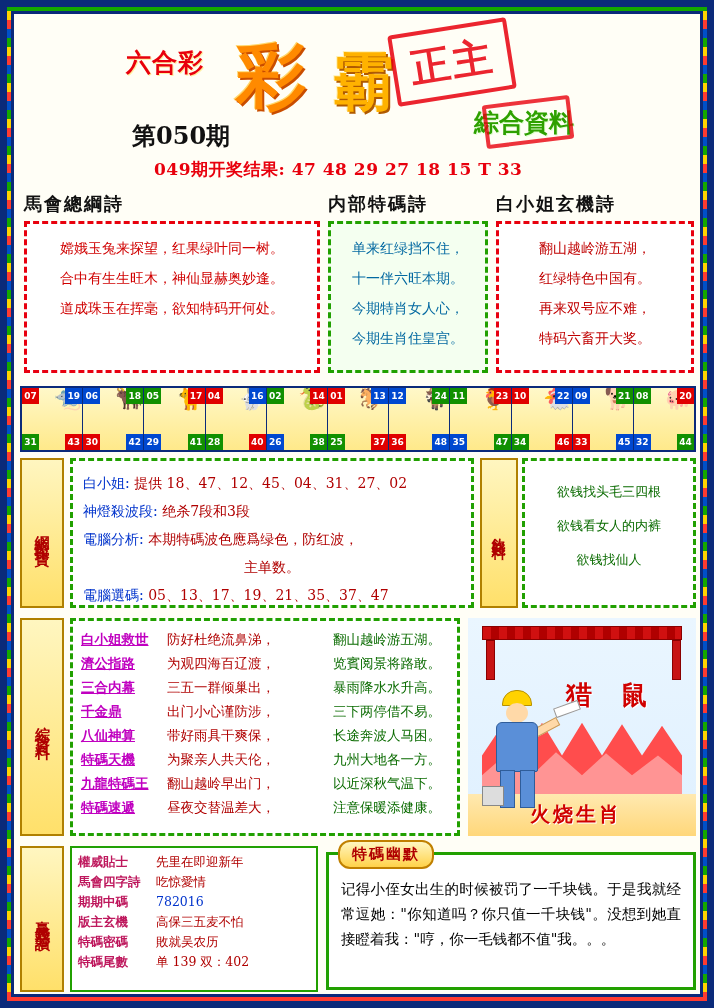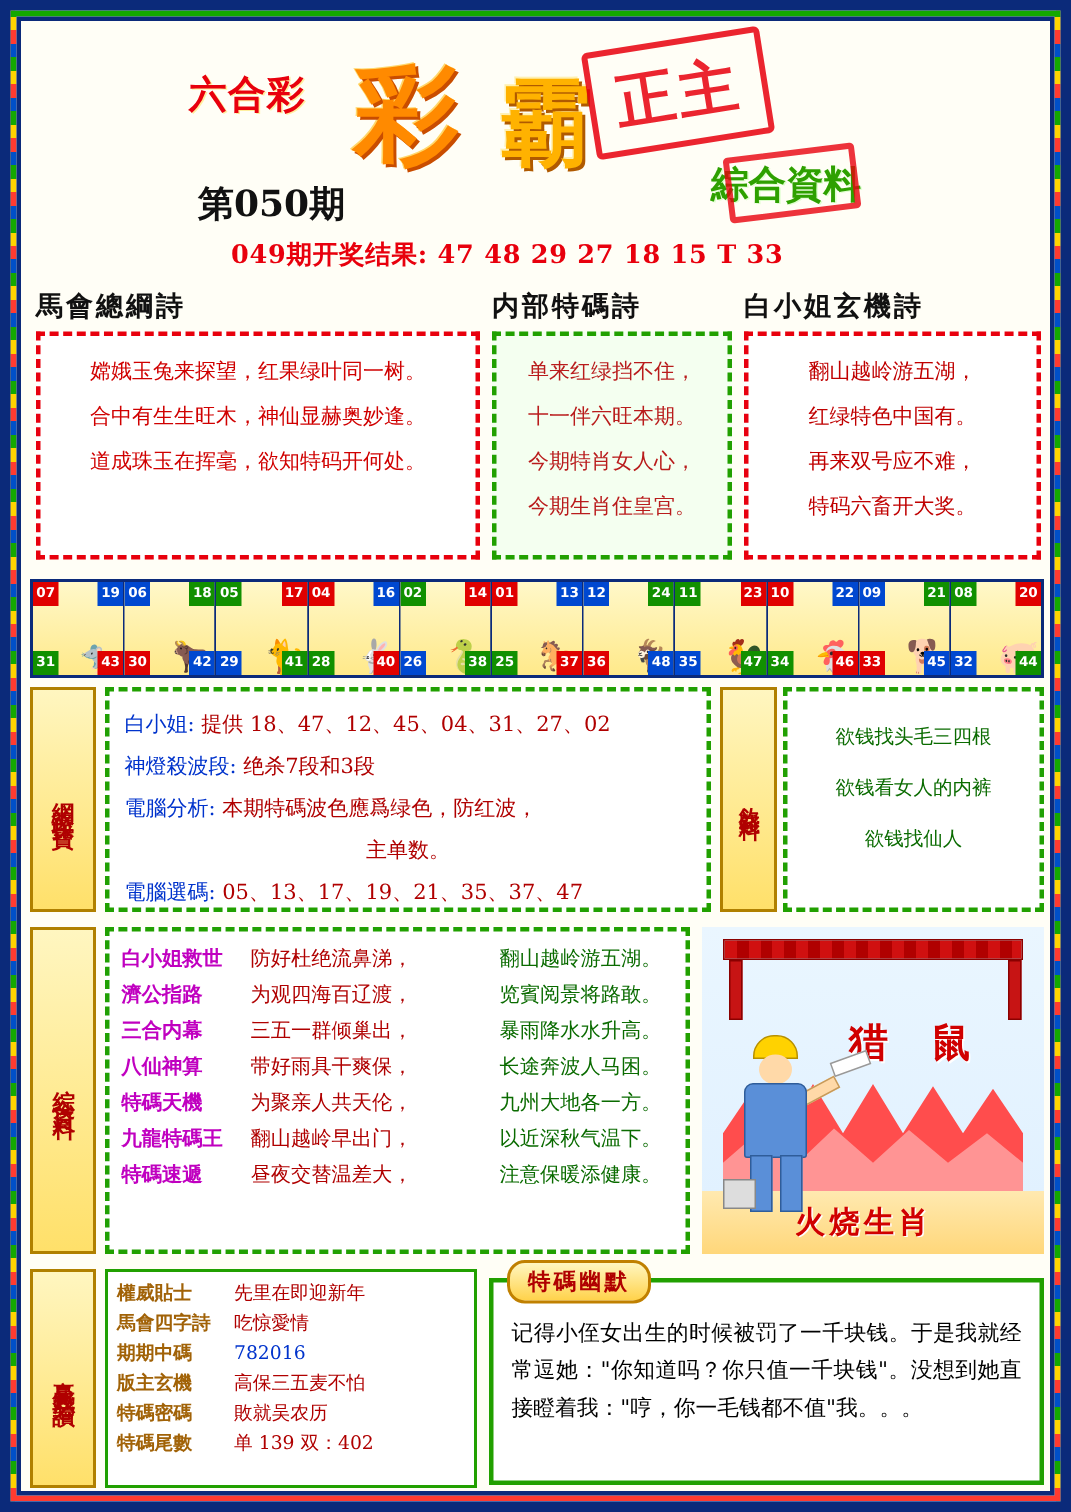--- a/index.html
+++ b/index.html
@@ -112,35 +112,35 @@
     padding:9px 8px 8px 8px;
     height:152px;
   }
   .poem-box.green { border-color:#21a000; background:#f4fff0; }
   .poem-line {
     font-family:"DejaVu Serif", serif;
     font-size:14px; color:#d00000;
     line-height:30px; text-align:center;
     white-space:nowrap;
   }
-  .poem-box.green .poem-line { color:#b91c1c; }
+  .poem-box.green .poem-line { color:#0369a1; }
   .poem-col.c3 .poem-line { color:#c00000; }
 
   
   .zodiac {
     position:absolute; left:6px; top:372px; width:676px; height:66px;
     display:flex;
     border:2px solid #0b2a7a;
     background:#0b2a7a;
   }
   .zcell {
     flex:1 1 auto; position:relative;
     border-right:1px solid #0b2a7a;
     background:linear-gradient(#fff8c9,#ffe98a);
-    display:flex; align-items:flex-end; justify-content:center;
+    display:flex; align-items:flex-start; justify-content:center;
     overflow:hidden;
     padding-left:31px;
   }
   .zcell:last-child { border-right:none; }
   .zcell .animal { font-size:22px; line-height:1; }
   .znum {
     position:absolute; width:17px; height:16px;
     font-size:9px; font-weight:bold; color:#fff;
     display:flex; align-items:center; justify-content:center;
     font-family:"DejaVu Sans", sans-serif;
@@ -223,21 +223,21 @@
     border:3px dashed #21a000;
     background:#ffffff;
     padding:6px 8px;
   }
   .lrow {
     display:flex; align-items:baseline;
     font-family:"DejaVu Serif", serif;
     font-size:13.5px; line-height:24px;
     white-space:nowrap;
   }
-  .lrow .k { width:86px; color:#c000c0; font-weight:bold; }
+  .lrow .k { width:86px; color:#c000c0; font-weight:bold;text-decoration:underline; }
   .lrow .v1 { width:166px; color:#b00000; }
   .lrow .v2 { color:#0a6b00; }
 
   .pic {
     position:absolute; left:448px; top:0; width:228px; height:218px;
     background:linear-gradient(#eaf6ff,#dff0ff);
     overflow:hidden;
   }
   .pic .roof {
     position:absolute; left:14px; top:8px; width:200px; height:14px;
@@ -304,21 +304,21 @@
   .bottom-left {
     position:absolute; left:50px; top:0; width:248px; height:146px;
     border:2px solid #21a000; background:#fff;
     padding:4px 6px;
   }
   .brow {
     display:flex; align-items:baseline;
     font-family:"DejaVu Serif", serif;
     font-size:12.5px; line-height:20px; white-space:nowrap;
   }
-  .brow .k { width:78px; color:#a16207; font-weight:bold; }
+  .brow .k { width:78px; color:#be185d; font-weight:bold; }
   .brow .v { color:#b00000; }
   .brow .v.blue { color:#0033cc; }
   .bottom-right {
     position:absolute; left:306px; top:6px; width:370px; height:138px;
     border:3px solid #21a000; background:#fff;
     padding:22px 12px 8px 12px;
   }
   .badge {
     position:absolute; left:318px; top:-6px;
     padding:3px 12px;
@@ -510,20 +510,25 @@
             </div>
             <div class="lrow">
               <span class="k">濟公指路</span>
               <span class="v1">为观四海百辽渡，</span>
               <span class="v2">览賓阅景将路敢。</span>
             </div>
             <div class="lrow">
               <span class="k">三合内幕</span>
               <span class="v1">三五一群倾巢出，</span>
               <span class="v2">暴雨降水水升高。</span>
+            </div>
+            <div class="lrow">
+              <span class="k">千金鼎</span>
+              <span class="v1">出门小心谨防涉，</span>
+              <span class="v2">三下两停借不易。</span>
             </div>
             <div class="lrow">
               <span class="k">八仙神算</span>
               <span class="v1">带好雨具干爽保，</span>
               <span class="v2">长途奔波人马困。</span>
             </div>
             <div class="lrow">
               <span class="k">特碼天機</span>
               <span class="v1">为聚亲人共天伦，</span>
               <span class="v2">九州大地各一方。</span>

